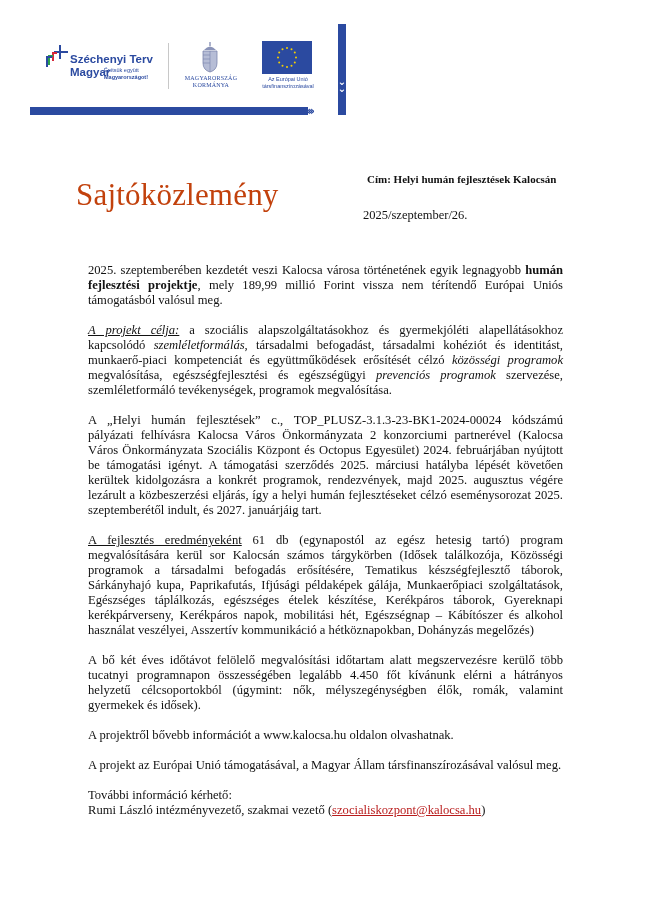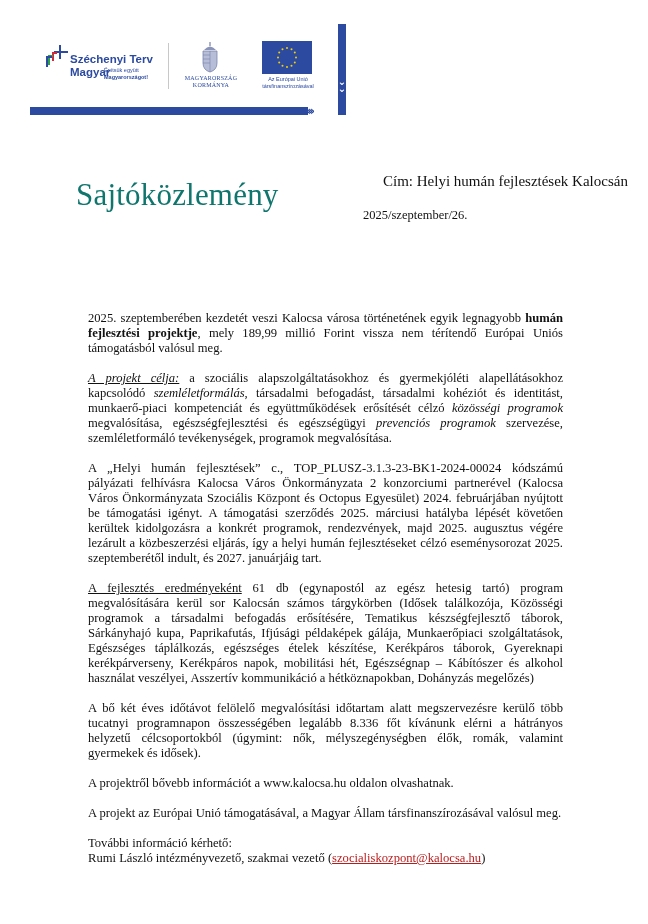--- a/index.html
+++ b/index.html
@@ -29,26 +29,26 @@
     .gov-text { position: absolute; left: 180px; top: 75px; width: 62px; text-align: center;
                 font-family: "Liberation Serif", serif; font-size: 6px; color: #2b4aa0; line-height: 7px;
                 letter-spacing: 0.2px; }
 
     .eu-flag { position: absolute; left: 262px; top: 41px; width: 50px; height: 33px; background: #2b4aa0; }
     .eu-text { position: absolute; left: 248px; top: 76px; width: 80px; text-align: center;
                font-family: "Liberation Sans", sans-serif; font-size: 5.5px; color: #2b4aa0; line-height: 7px; }
 
     
     .doc-title { position: absolute; left: 76px; top: 175px; font-size: 31px; line-height: 40px;
-                 font-family: "Liberation Serif", serif; color: #0f766e; letter-spacing: 0.2px; }
-    .subject { position: absolute; left: 383px; top: 173px; font-size: 15px; font-weight: normal; white-space: nowrap; }
+                 font-family: "Liberation Serif", serif; color: #c2410c; letter-spacing: 0.2px; }
+    .subject { position: absolute; left: 367px; top: 173px; font-size: 11px; font-weight: bold; white-space: nowrap; }
     .date { position: absolute; left: 363px; top: 208px; font-size: 12.5px; white-space: nowrap; }
 
     
-    .body { position: absolute; left: 88px; top: 263px; width: 475px; font-size: 12.6px; line-height: 15px; margin-top: 48px; }
+    .body { position: absolute; left: 88px; top: 263px; width: 475px; font-size: 12.6px; line-height: 15px; }
     .body p { margin: 0 0 15px 0; text-align: justify; }
     .body p.left { text-align: left; }
     .u { text-decoration: underline; }
     .i { font-style: italic; }
     .b { font-weight: bold; }
     .mail { color: #b91c1c; text-decoration: underline; }
     .contact p { margin: 0; text-align: left; }
   </style>
 </head>
 <body>
@@ -123,21 +123,21 @@
   <p>
     <span class="u i">A projekt célja:</span><span> a szociális alapszolgáltatásokhoz és gyermekjóléti alapellátásokhoz kapcsolódó </span><span class="i">szemléletformálás</span><span>, társadalmi befogadást, társadalmi kohéziót és identitást, munkaerő-piaci kompetenciát és együttműködések erősítését célzó </span><span class="i">közösségi programok</span><span> megvalósítása, egészségfejlesztési és egészségügyi </span><span class="i">prevenciós programok</span><span> szervezése, szemléletformáló tevékenységek, programok megvalósítása.</span>
   </p>
 
   <p>A „Helyi humán fejlesztések” c., TOP_PLUSZ-3.1.3-23-BK1-2024-00024 kódszámú pályázati felhívásra Kalocsa Város Önkormányzata 2 konzorciumi partnerével (Kalocsa Város Önkormányzata Szociális Központ és Octopus Egyesület) 2024. februárjában nyújtott be támogatási igényt. A támogatási szerződés 2025. márciusi hatályba lépését követően kerültek kidolgozásra a konkrét programok, rendezvények, majd 2025. augusztus végére lezárult a közbeszerzési eljárás, így a helyi humán fejlesztéseket célzó eseménysorozat 2025. szeptemberétől indult, és 2027. januárjáig tart.</p>
 
   <p>
     <span class="u">A fejlesztés eredményeként</span><span> 61 db (egynapostól az egész hetesig tartó) program megvalósítására kerül sor Kalocsán számos tárgykörben (Idősek találkozója, Közösségi programok a társadalmi befogadás erősítésére, Tematikus készségfejlesztő táborok, Sárkányhajó kupa, Paprikafutás, Ifjúsági példaképek gálája, Munkaerőpiaci szolgáltatások, Egészséges táplálkozás, egészséges ételek készítése, Kerékpáros táborok, Gyereknapi kerékpárverseny, Kerékpáros napok, mobilitási hét, Egészségnap – Kábítószer és alkohol használat veszélyei, Asszertív kommunikáció a hétköznapokban, Dohányzás megelőzés)</span>
   </p>
 
-  <p>A bő két éves időtávot felölelő megvalósítási időtartam alatt megszervezésre kerülő több tucatnyi programnapon összességében legalább 8.336 főt kívánunk elérni a hátrányos helyzetű célcsoportokból (úgymint: nők, mélyszegénységben élők, romák, valamint gyermekek és idősek).</p>
+  <p>A bő két éves időtávot felölelő megvalósítási időtartam alatt megszervezésre kerülő több tucatnyi programnapon összességében legalább 4.450 főt kívánunk elérni a hátrányos helyzetű célcsoportokból (úgymint: nők, mélyszegénységben élők, romák, valamint gyermekek és idősek).</p>
 
   <p class="left">A projektről bővebb információt a www.kalocsa.hu oldalon olvashatnak.</p>
 
   <p class="left">A projekt az Európai Unió támogatásával, a Magyar Állam társfinanszírozásával valósul meg.</p>
 
   <div class="contact">
     <p>További információ kérhető:</p>
     <p><span>Rumi László intézményvezető, szakmai vezető (</span><span class="mail">szocialiskozpont@kalocsa.hu</span><span>)</span></p>
   </div>
 </div>

